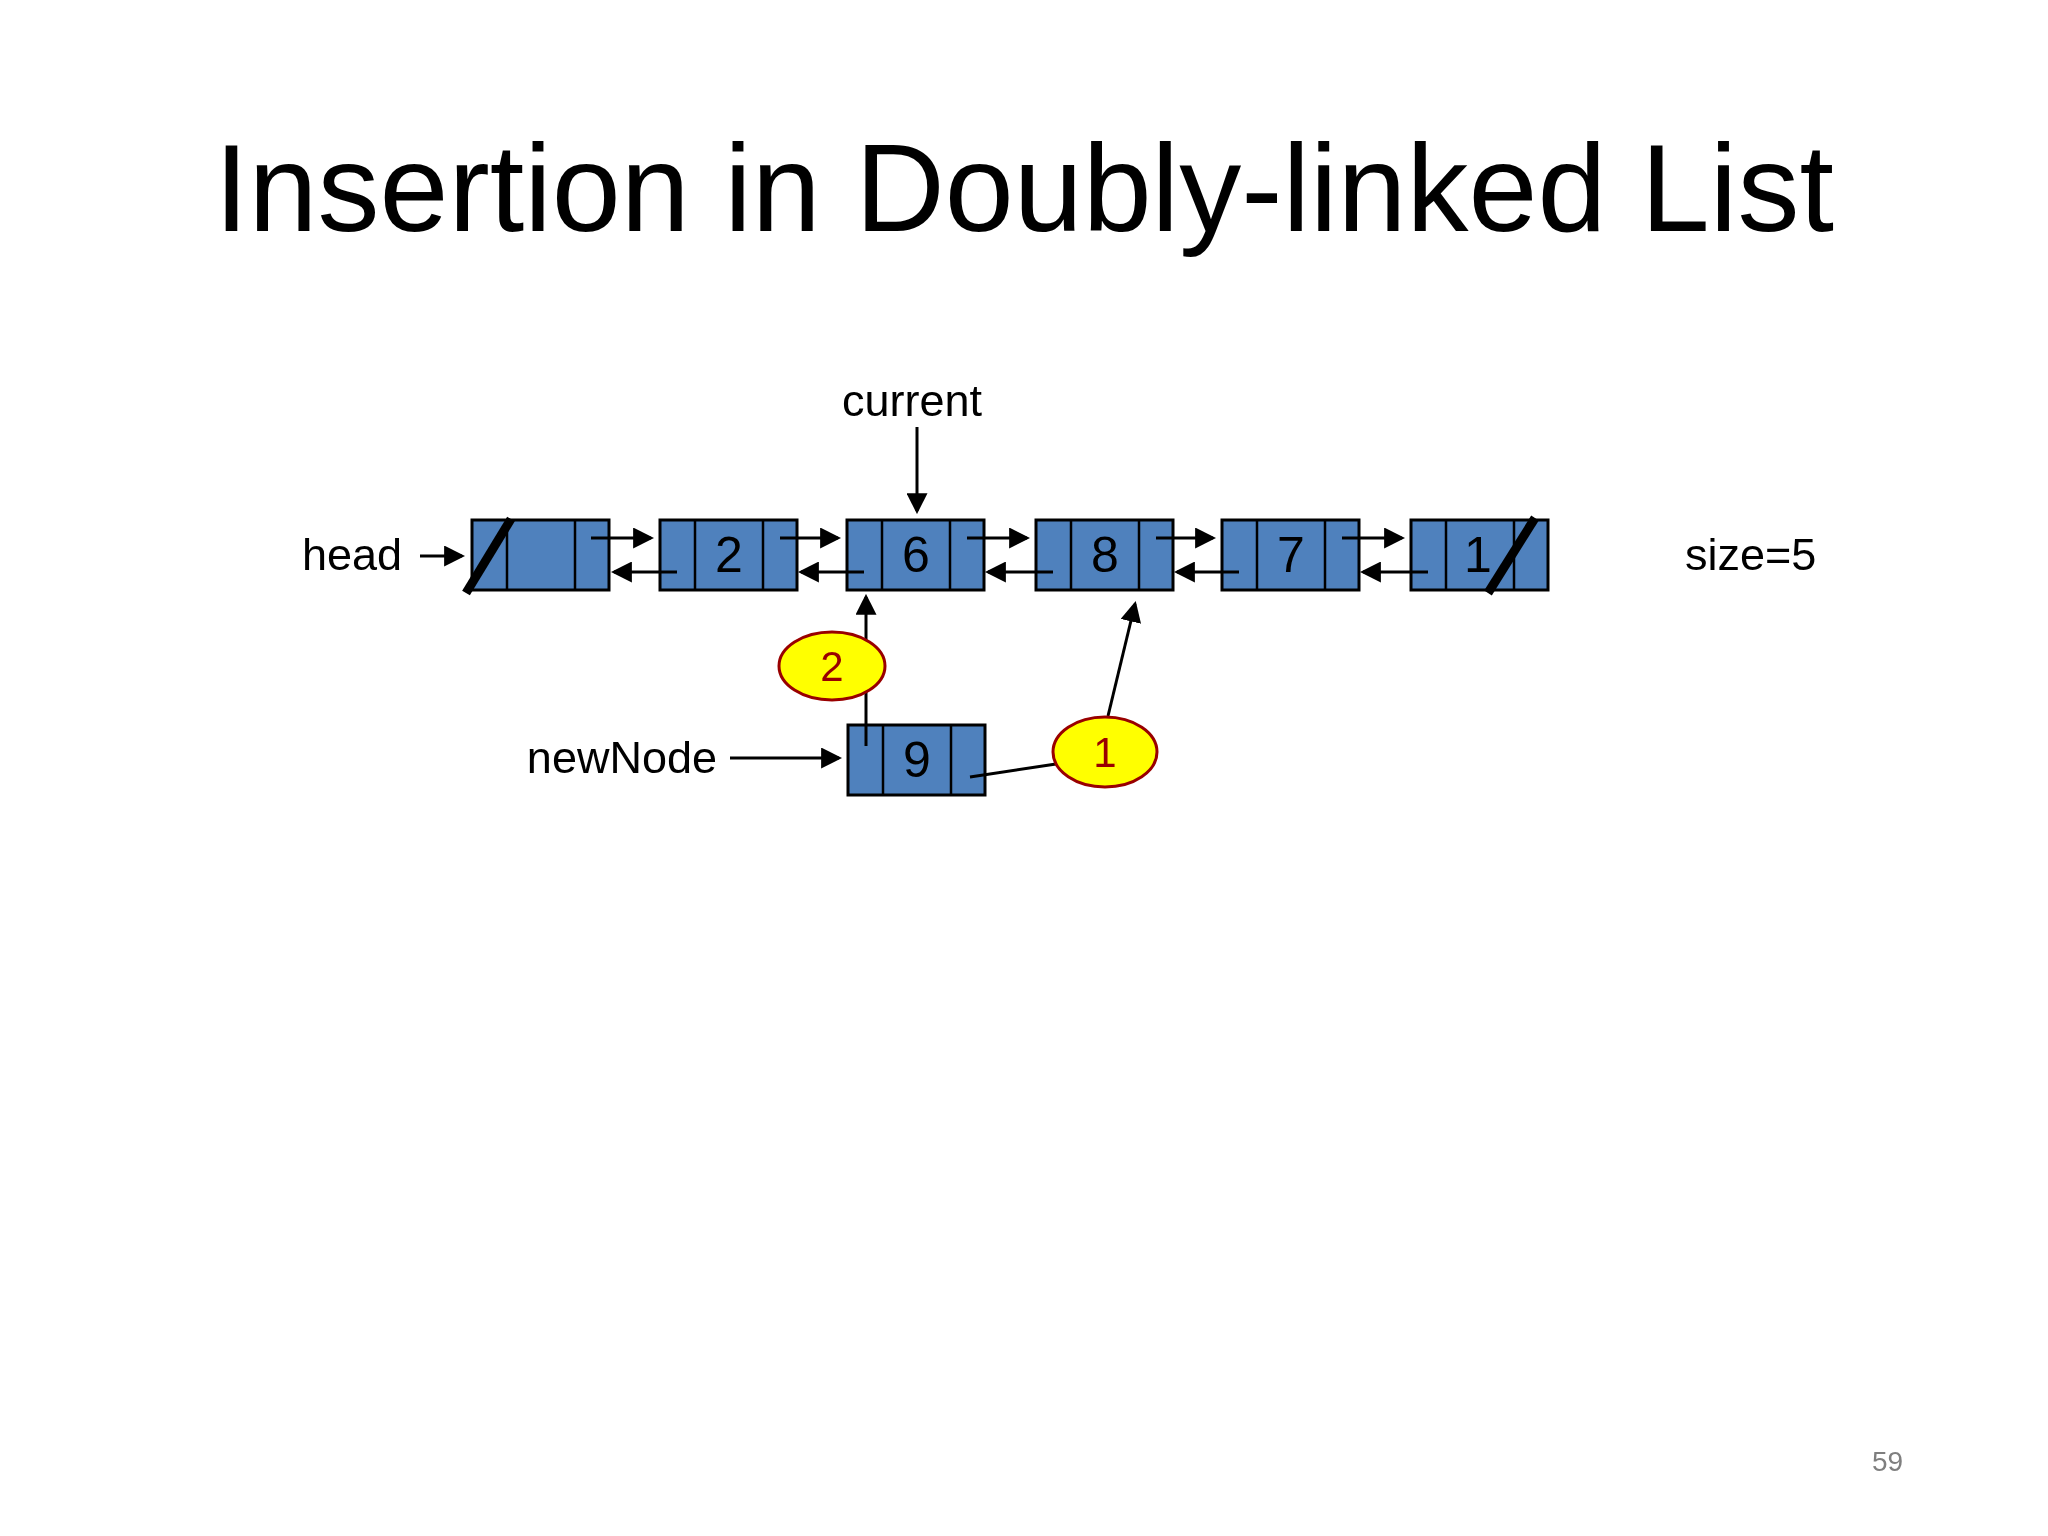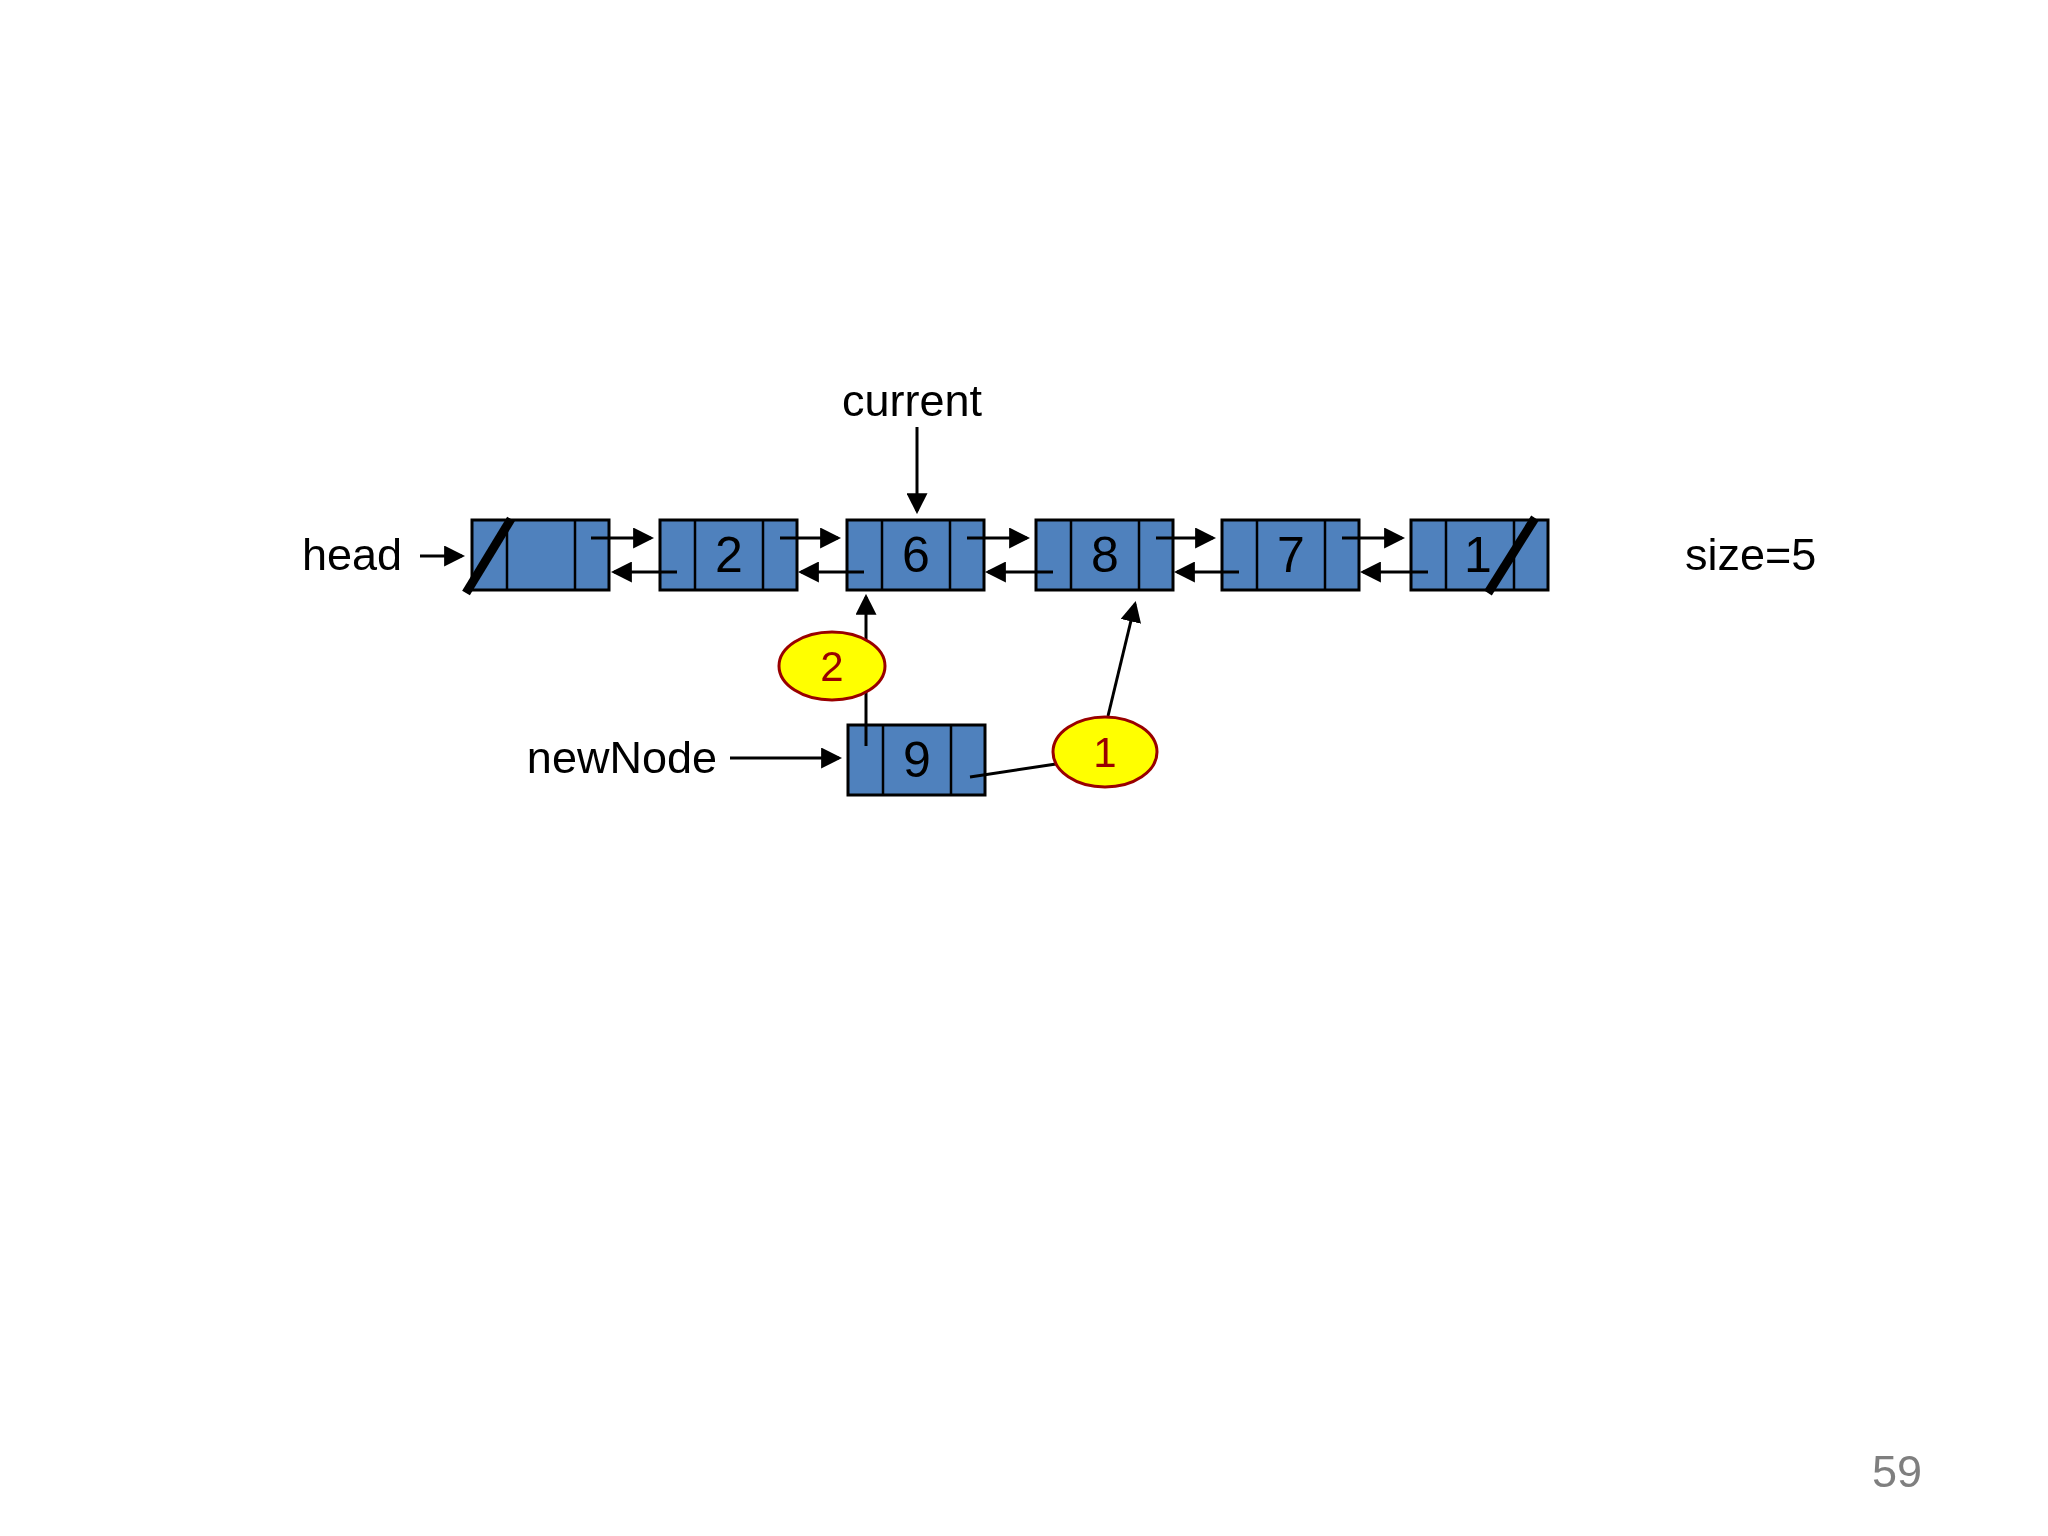--- a/index.html
+++ b/index.html
@@ -21,28 +21,29 @@
   .lbl   { font-size: 45px; }
   .digit { font-size: 50px; }
   .step-text { font-size: 42px; fill: #990000; }
   .cellbox  { stroke: #000000; stroke-width: 3; }
   .divider  { stroke: #000000; stroke-width: 2.5; }
   .wire     { stroke: #000000; stroke-width: 3; fill: none; }
   .nullslash{ stroke: #000000; stroke-width: 9; }
   .stepball { stroke: #990000; stroke-width: 3; }
   .pageno {
     position: absolute; left: 1872px; top: 1446px;
-    font-size: 45px; color: #7F7F7F;
+    font-size: 28px; color: #7F7F7F;
   }
 </style>
 </head>
 <body>
 
 <div class="slide">
 
+  <h1 class="title">Insertion in Doubly-linked List</h1>
 
   <svg class="diagram" viewBox="0 0 2048 1536" xmlns="http://www.w3.org/2000/svg">
     <defs>
       <marker id="ah" viewBox="0 0 10 10" refX="8.5" refY="5" markerWidth="7" markerHeight="7" orient="auto-start-reverse">
         <path d="M0,0 L10,5 L0,10 z" fill="#000000"></path>
       </marker>
     </defs>
 
     <g>
       <rect class="cellbox" x="472" y="520" width="137" height="70" fill="#4F81BD"></rect>

